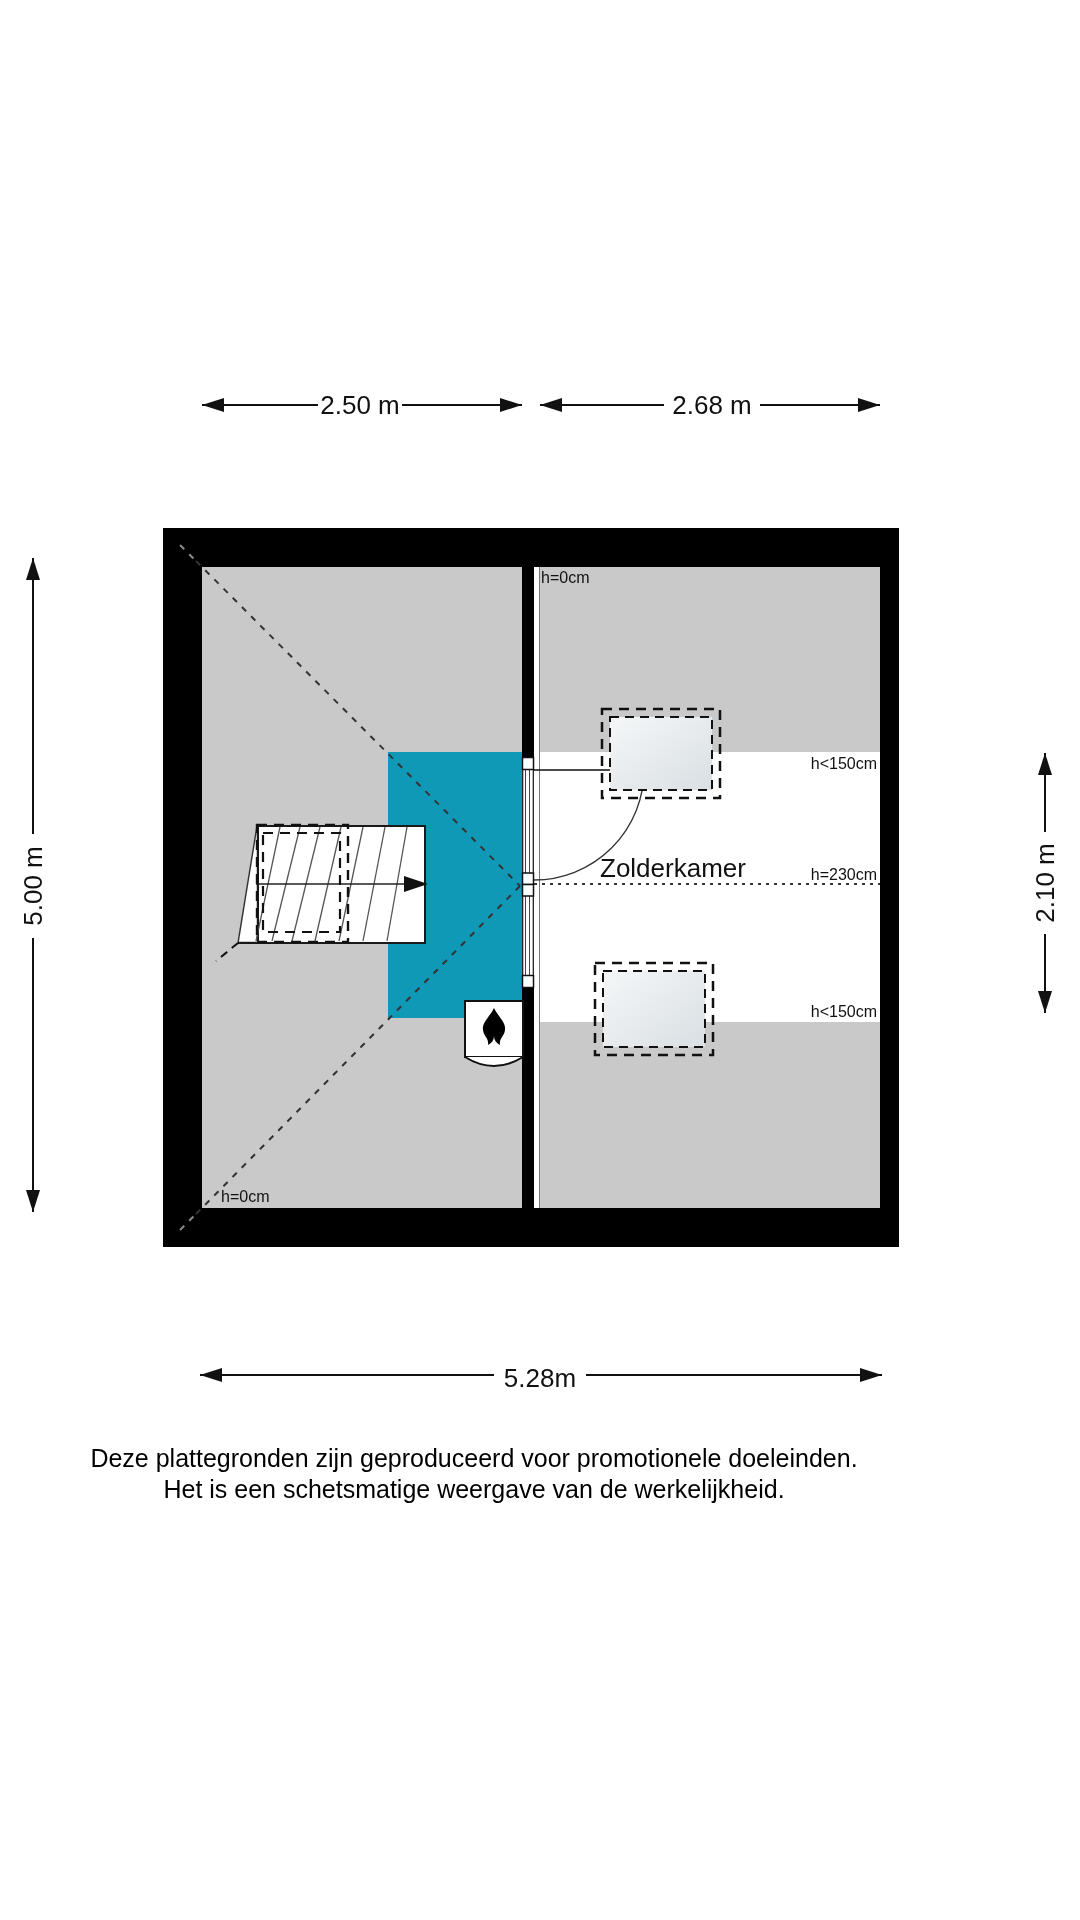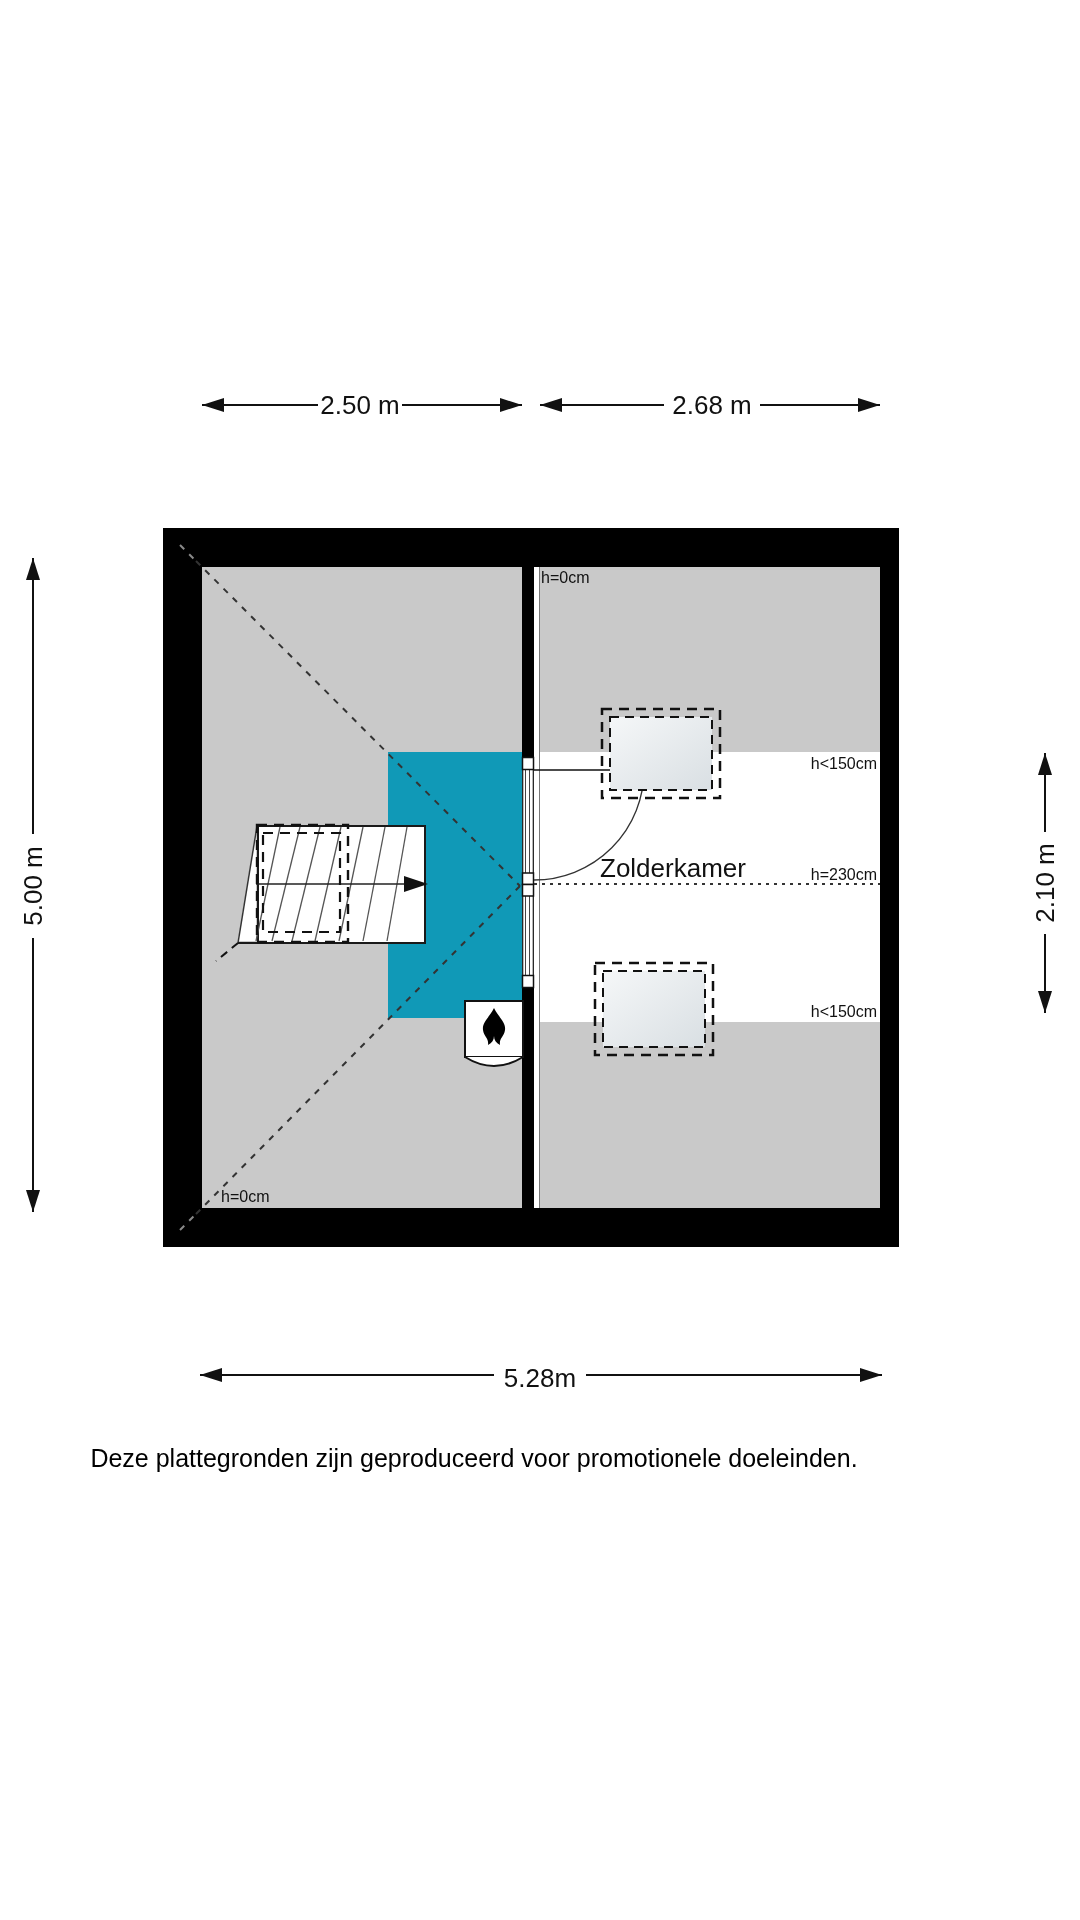--- a/index.html
+++ b/index.html
@@ -158,15 +158,16 @@
     <line x1="1045" y1="753" x2="1045" y2="832"></line>
     <line x1="1045" y1="934" x2="1045" y2="1013"></line>
     <polygon points="1045,753 1038,775 1052,775" fill="#111" stroke="none"></polygon>
     <polygon points="1045,1013 1038,991 1052,991" fill="#111" stroke="none"></polygon>
   </g>
   <text class="dim-text" text-anchor="middle" transform="translate(1054,883) rotate(-90)">2.10 m</text>
 </svg>
 
 <div id="disclaimer">
   <div>Deze plattegronden zijn geproduceerd voor promotionele doeleinden.</div>
+  <div>Het is een schetsmatige weergave van de werkelijkheid.</div>
 </div>
 
 </div>
 
 </body></html>

